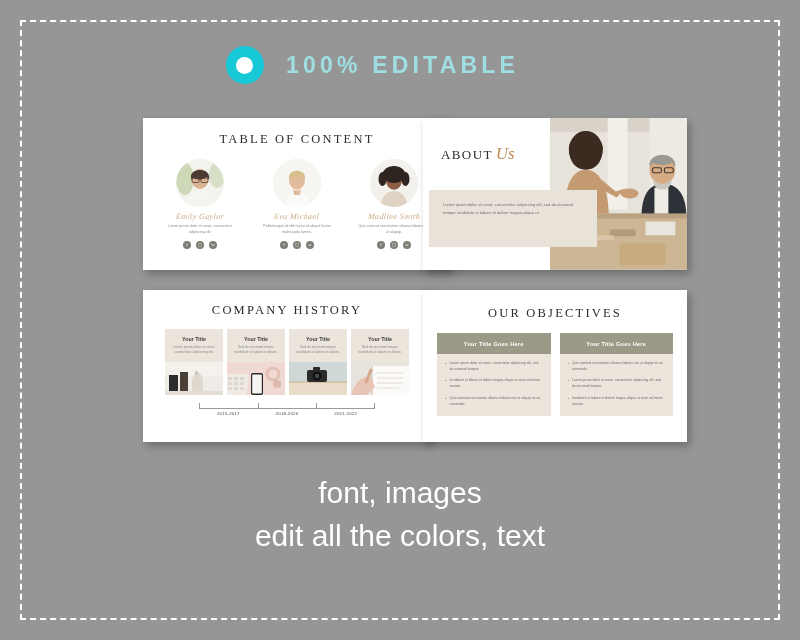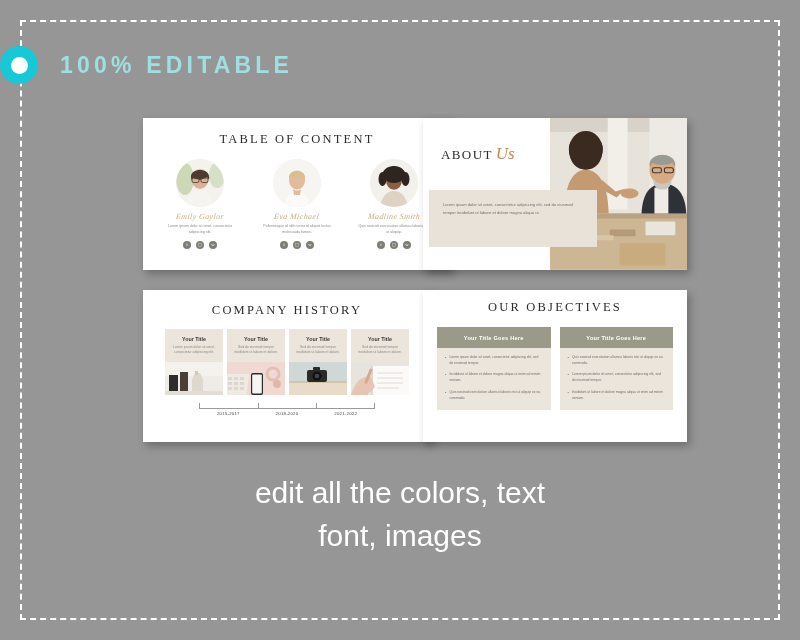--- a/index.html
+++ b/index.html
@@ -12,21 +12,21 @@
   }
   .dashed-frame{
     position:absolute;left:20px;top:20px;right:20px;bottom:20px;
     border:2px dashed #ffffff;
     pointer-events:none;
   }
 
   
   .badge-row{
     position:absolute;left:0;top:46px;width:745px;
-    display:flex;align-items:center;gap:22px;
+    display:flex;align-items:center;justify-content:center;gap:22px;
   }
   .badge-dot{
     width:38px;height:38px;border-radius:50%;
     background:#17c8d6;
     display:flex;align-items:center;justify-content:center;
   }
   .badge-dot .inner{width:17px;height:17px;border-radius:50%;background:#ffffff;}
   .badge-text{
     color:#9fdfe2;font-size:23px;letter-spacing:4.2px;font-weight:bold;
   }
@@ -100,21 +100,21 @@
   .hcard-body{margin-top:3px;font-size:3.4px;line-height:1.6;color:#8b8b8b;}
   .hcard-img{height:33px;overflow:hidden;position:relative;}
   .hcard-img svg{display:block;width:100%;height:100%;}
   .timeline{position:relative;margin:5px auto 0;width:176px;height:20px;}
   .tl-line{position:absolute;left:0;top:8px;width:100%;height:1px;background:#9a9a9a;}
   .tl-tick{position:absolute;top:3px;width:1px;height:6px;background:#9a9a9a;}
   .tl-labels{position:absolute;top:11px;left:0;width:100%;display:flex;}
   .tl-label{flex:1;text-align:center;font-size:4.4px;color:#4a4a4a;letter-spacing:.2px;}
 
   
-  .obj-inner{padding:10px 14px 0;}
+  .obj-inner{padding:16px 14px 0;}
   .obj-cols{display:flex;gap:9px;margin-top:12px;}
   .obj-col{flex:1;}
   .obj-head{
     background:#9b9a89;color:#ffffff;text-align:center;
     font-size:5.6px;font-weight:bold;padding:7.5px 0;letter-spacing:.25px;
   }
   .obj-body{background:#ece5db;padding:7px 8px 8px;}
   .obj-li{display:flex;gap:3px;margin-bottom:5.5px;}
   .obj-li:last-child{margin-bottom:0;}
   .obj-bullet{color:#6f6f6f;font-size:4px;line-height:1.65;}
@@ -419,15 +419,15 @@
           </div>
         </div>
 
       </div>
     </div>
   </div>
 
 </div>
 
 <div class="caption">
+  <div>font, images</div>
   <div>edit all the colors, text</div>
-  <div>font, images</div>
 </div>
 
 </body></html>

